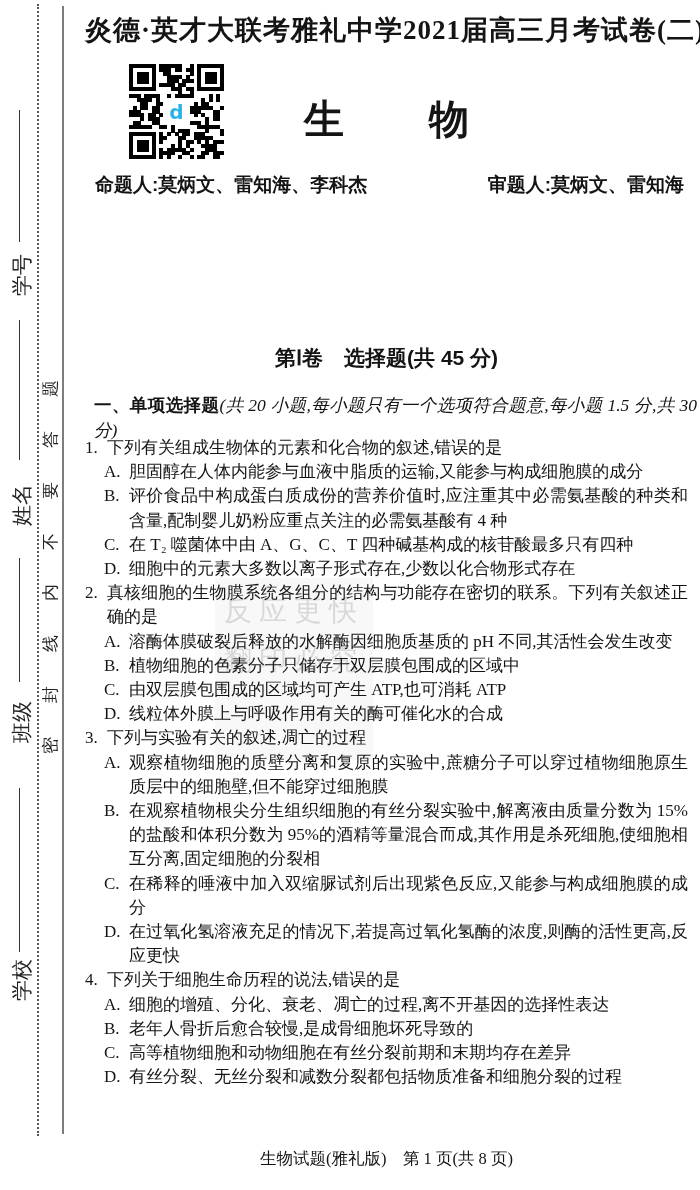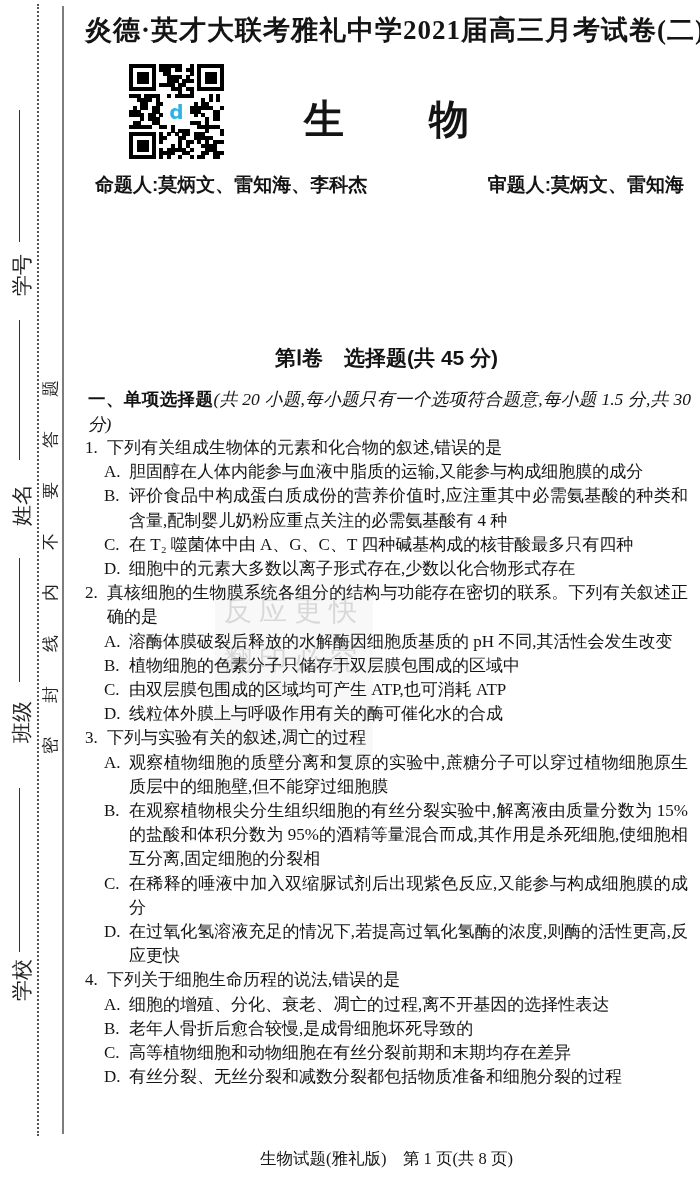--- a/index.html
+++ b/index.html
@@ -31,21 +31,21 @@
                justify-content:space-between;font-weight:bold;font-size:19px;
                font-family:"Liberation Sans",sans-serif;}
   .intro{position:absolute;top:212px;width:100%;margin:0;font-size:17.5px;
          line-height:30px;text-align:justify;text-indent:2.05em;}
   .score-row{position:absolute;top:300px;right:5px;font-weight:bold;font-size:19px;
              font-family:"Liberation Sans",sans-serif;}
   .score-blank{display:inline-block;width:118px;height:19px;
                border-bottom:1.5px solid #000;vertical-align:-3px;}
   .section-title{position:absolute;top:344px;width:100%;margin:0;text-align:center;
                  font-size:21px;font-weight:bold;font-family:"Liberation Sans",sans-serif;}
-  .part-lead{position:absolute;top:384px;width:100%;margin:3px;font-size:17.5px;
+  .part-lead{position:absolute;top:384px;width:100%;margin:9px;font-size:17.5px;
              line-height:25px;text-align:justify;}
   .part-label{font-weight:bold;font-family:"Liberation Sans",sans-serif;}
   .part-note{font-style:italic;}
 
   .questions{position:absolute;top:436px;width:100%;font-size:17px;line-height:24.2px;}
   .q-stem{display:flex;}
   .q-num{flex:0 0 22px;}
   .q-text{flex:1;text-align:justify;}
   .opt{display:flex;padding-left:19px;}
   .opt-label{flex:0 0 25px;}

